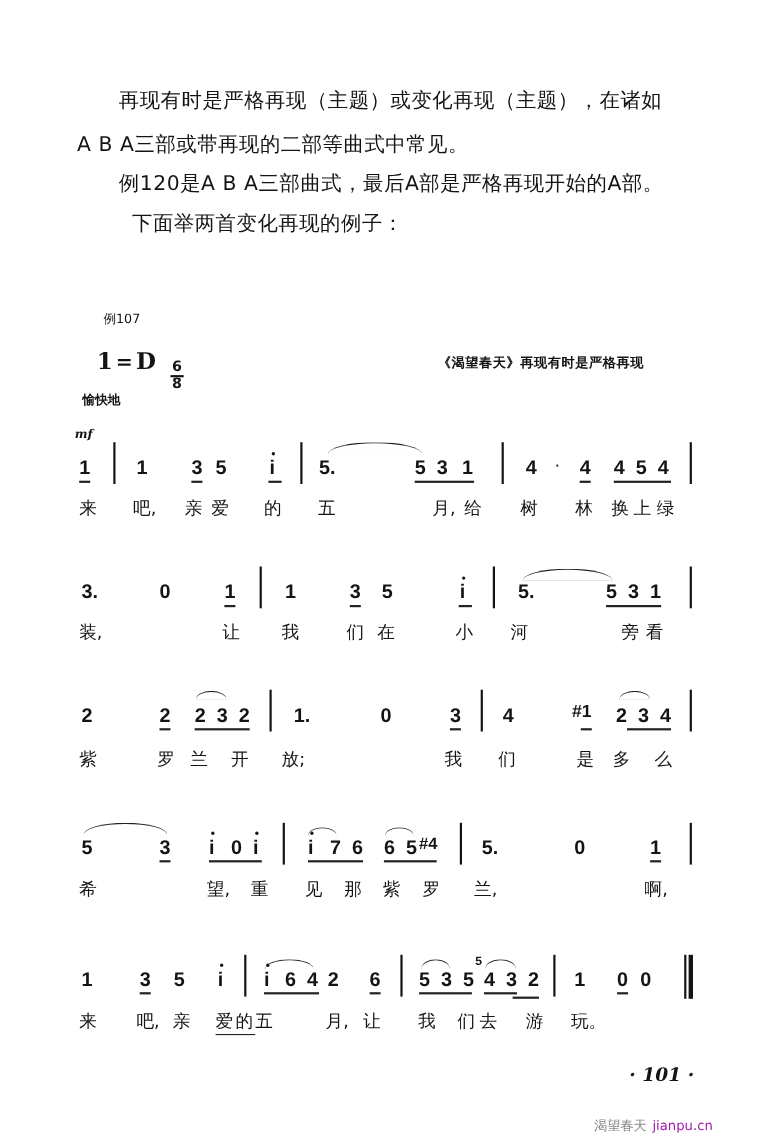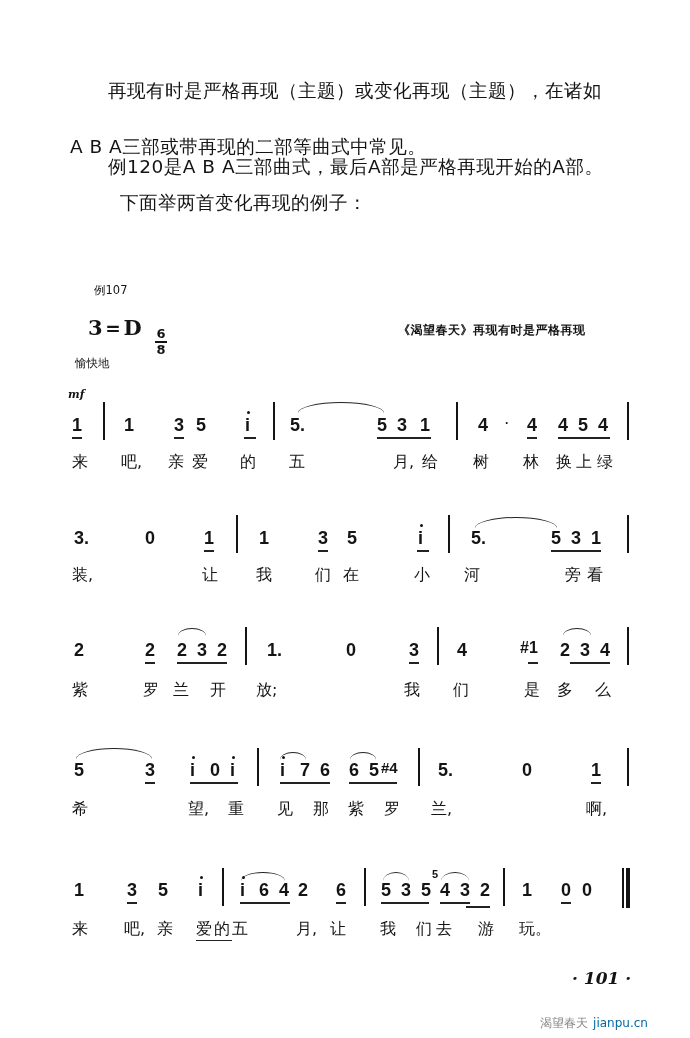--- a/index.html
+++ b/index.html
@@ -2,46 +2,46 @@
 <html><head>
 <meta charset="utf-8">
 <style>
   html, body { margin:0; padding:0; }
   body {
     width:690px; height:1038px; background:#ffffff; position:relative; overflow:hidden;
     font-family:"DejaVu Serif", serif; color:#141414;
   }
   .abs { position:absolute; }
   .para { font-size:18.5px; letter-spacing:0.5px; white-space:nowrap; font-family:"DejaVu Sans", sans-serif; }
-  .small { font-size:11.5px; font-family:"DejaVu Sans", sans-serif; font-weight:normal; }
+  .small { font-size:11.5px; font-family:"DejaVu Sans", sans-serif; font-weight:bold; }
   .key { font-size:21px; font-weight:bold; font-family:"DejaVu Serif", serif; }
   .frac { position:absolute; font-size:13px; font-weight:bold; line-height:12px; text-align:center; font-family:"DejaVu Sans", sans-serif; }
   .frac .bar { display:block; height:2px; background:#141414; margin:1px 0; }
   .composer { font-size:12px; font-weight:bold; font-family:"DejaVu Sans", sans-serif; letter-spacing:0.5px; }
   .note { position:absolute; font-family:"Liberation Sans", sans-serif; font-weight:bold; font-size:18px; line-height:20px; }
   .lyric { position:absolute; font-family:"DejaVu Sans", sans-serif; font-size:16px; line-height:18px; }
   .barline { position:absolute; width:2px; background:#141414; }
   .uline { position:absolute; height:1.6px; background:#222; }
   .dot-hi { position:absolute; width:3px; height:3px; border-radius:50%; background:#141414; }
   .slur { position:absolute; border-top:1.6px solid #222; border-radius:50% 50% 0 0 / 100% 100% 0 0; }
   .pagenum { font-family:"DejaVu Serif", serif; font-style:italic; font-size:17px; font-weight:bold; }
   .wm-cn { font-family:"DejaVu Sans", sans-serif; font-size:12px; color:#888; }
-  .wm-en { font-family:"DejaVu Sans", sans-serif; font-size:12px; color:#0369a1; }
+  .wm-en { font-family:"DejaVu Sans", sans-serif; font-size:12px; color:#a21caf; }
   .dyn { font-family:"DejaVu Serif", serif; font-style:italic; font-weight:bold; font-size:11px; }
 </style>
 </head>
 <body>
 
 <div class="abs para" style="left:108px;top:78px;">再现有时是严格再现（主题）或变化再现（主题），在诸如</div>
-<div class="abs para" style="left:70px;top:118px;margin-top:16px;">A B A三部或带再现的二部等曲式中常见。</div>
+<div class="abs para" style="left:70px;top:118px;">A B A三部或带再现的二部等曲式中常见。</div>
 <div class="abs para" style="left:108px;top:154px;">例120是A B A三部曲式，最后A部是严格再现开始的A部。</div>
 <div class="abs para" style="left:120px;top:190px;">下面举两首变化再现的例子：</div>
 
 <div class="abs small" style="left:94px;top:283px;font-weight:normal;">例107</div>
-<div class="abs key" style="left:88px;top:314px;">3＝D</div>
+<div class="abs key" style="left:88px;top:314px;">1＝D</div>
 <div class="frac" style="left:155px;top:328px;width:12px;">
   <span>6</span>
   <span class="bar"></span>
   <span>8</span>
 </div>
 <div class="abs composer" style="left:398px;top:322px;">《渴望春天》再现有时是严格再现</div>
 <div class="abs small" style="left:75px;top:356px;">愉快地</div>
 <div class="abs dyn" style="left:68px;top:388px;">mf</div>
 
 <div>

